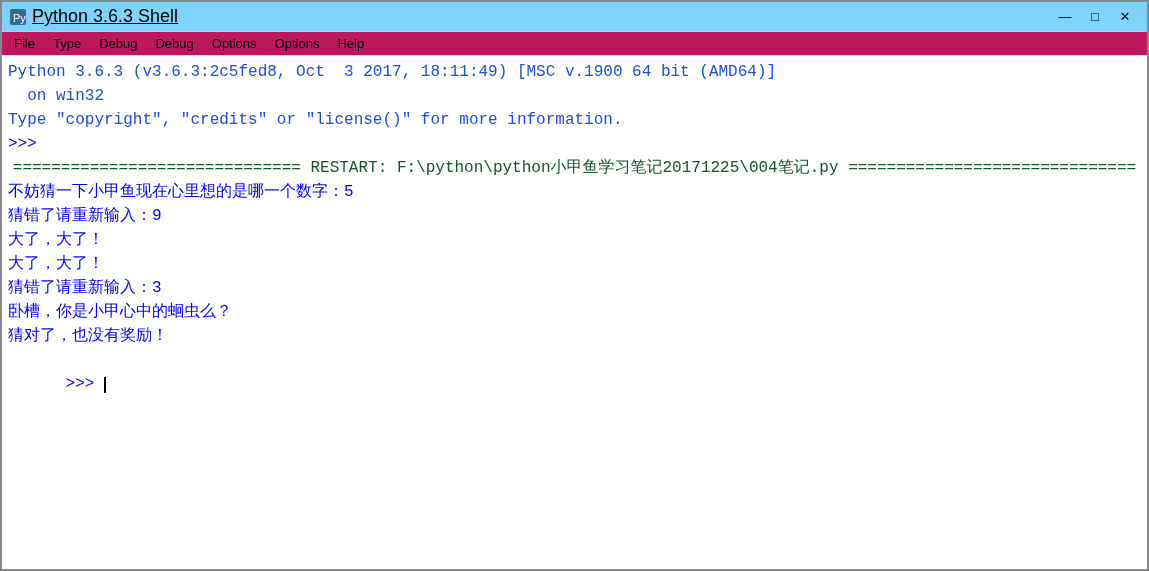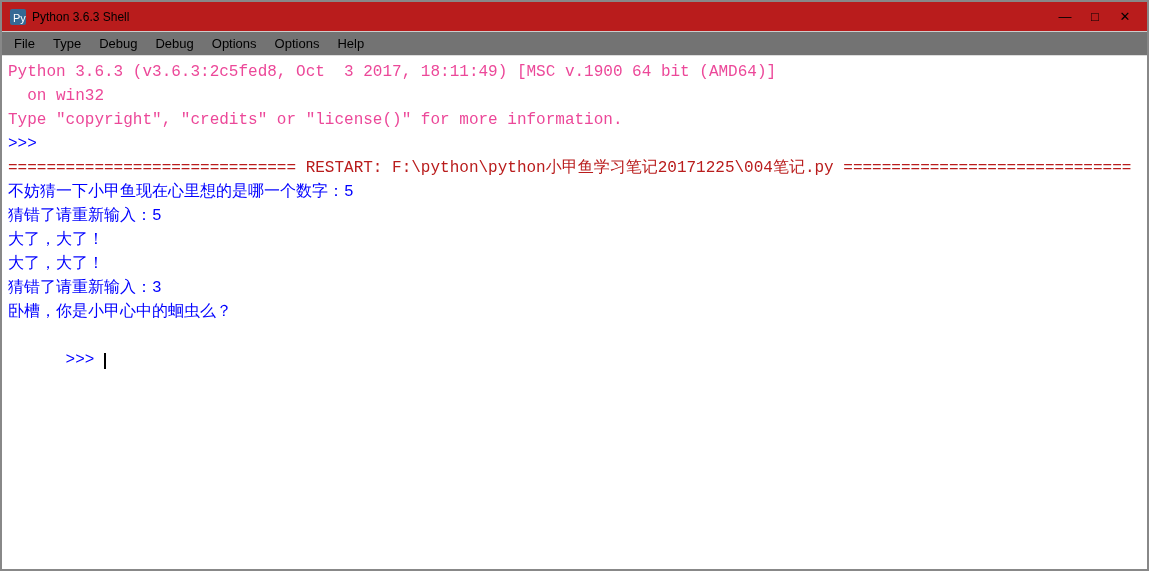--- a/index.html
+++ b/index.html
@@ -15,44 +15,45 @@
     .window {
       width: 1149px;
       height: 571px;
       border: 2px solid #888;
       display: flex;
       flex-direction: column;
       background: white;
     }
 
     .title-bar {
-      background: #b91c1c;
+      background: #7dd3fc;
       border-bottom: 1px solid #ccc;
       display: flex;
       align-items: center;
       height: 30px;
       padding: 0 8px;
       justify-content: space-between;
     }
 
     .title-bar-left {
       display: flex;
       align-items: center;
       gap: 6px;
     }
 
     .title-icon {
       width: 16px;
       height: 16px;
     }
 
     .title-text {
-      font-size: 12px;
+      font-size: 18px;
       color: #000;
       font-family: 'Segoe UI', Arial, sans-serif;
+      text-decoration: underline;
     }
 
     .title-controls {
       display: flex;
       gap: 2px;
     }
 
     .title-btn {
       width: 28px;
       height: 22px;
@@ -61,21 +62,21 @@
       justify-content: center;
       font-size: 13px;
       cursor: pointer;
       font-family: 'Segoe UI', Arial, sans-serif;
       background: transparent;
       border: none;
       color: #000;
     }
 
     .menu-bar {
-      background: #737373;
+      background: #be185d;
       border-bottom: 1px solid #ddd;
       display: flex;
       align-items: center;
       height: 24px;
       padding: 0 4px;
       gap: 2px;
     }
 
     .menu-item {
       font-size: 13px;
@@ -100,25 +101,26 @@
     .line {
       white-space: pre;
       display: block;
     }
 
     .line-blue {
       color: #0000ff;
     }
 
     .line-dark-blue {
-      color: #b91c1c;
+      color: #14532d;
+      text-align: center;
     }
 
     .line-black {
-      color: #ec4899;
+      color: #1d4ed8;
     }
 
     .prompt {
       color: #0000ff;
     }
 
     .cursor {
       display: inline-block;
       width: 2px;
       height: 16px;
@@ -164,23 +166,24 @@
   </div>
 
   <div class="shell-area">
     <span class="line line-black">Python 3.6.3 (v3.6.3:2c5fed8, Oct  3 2017, 18:11:49) [MSC v.1900 64 bit (AMD64)]</span>
     <span class="line line-black">  on win32</span>
     <span class="line line-black">Type "copyright", "credits" or "license()" for more information.</span>
     <span class="line line-blue">&gt;&gt;&gt; </span>
     <span class="line line-dark-blue">============================== RESTART: F:\python\python小甲鱼学习笔记20171225\004笔记.py ==============================</span>
 
     <span class="line line-blue">不妨猜一下小甲鱼现在心里想的是哪一个数字：5</span>
-    <span class="line line-blue">猜错了请重新输入：5</span>
+    <span class="line line-blue">猜错了请重新输入：9</span>
     <span class="line line-blue">大了，大了！</span>
     <span class="line line-blue">大了，大了！</span>
     <span class="line line-blue">猜错了请重新输入：3</span>
     <span class="line line-blue">卧槽，你是小甲心中的蛔虫么？</span>
+    <span class="line line-blue">猜对了，也没有奖励！</span>
 
     <span class="line">
       <span class="prompt">&gt;&gt;&gt; </span><span class="cursor"></span>
     </span>
   </div>
 </div>
 
 </body></html>

